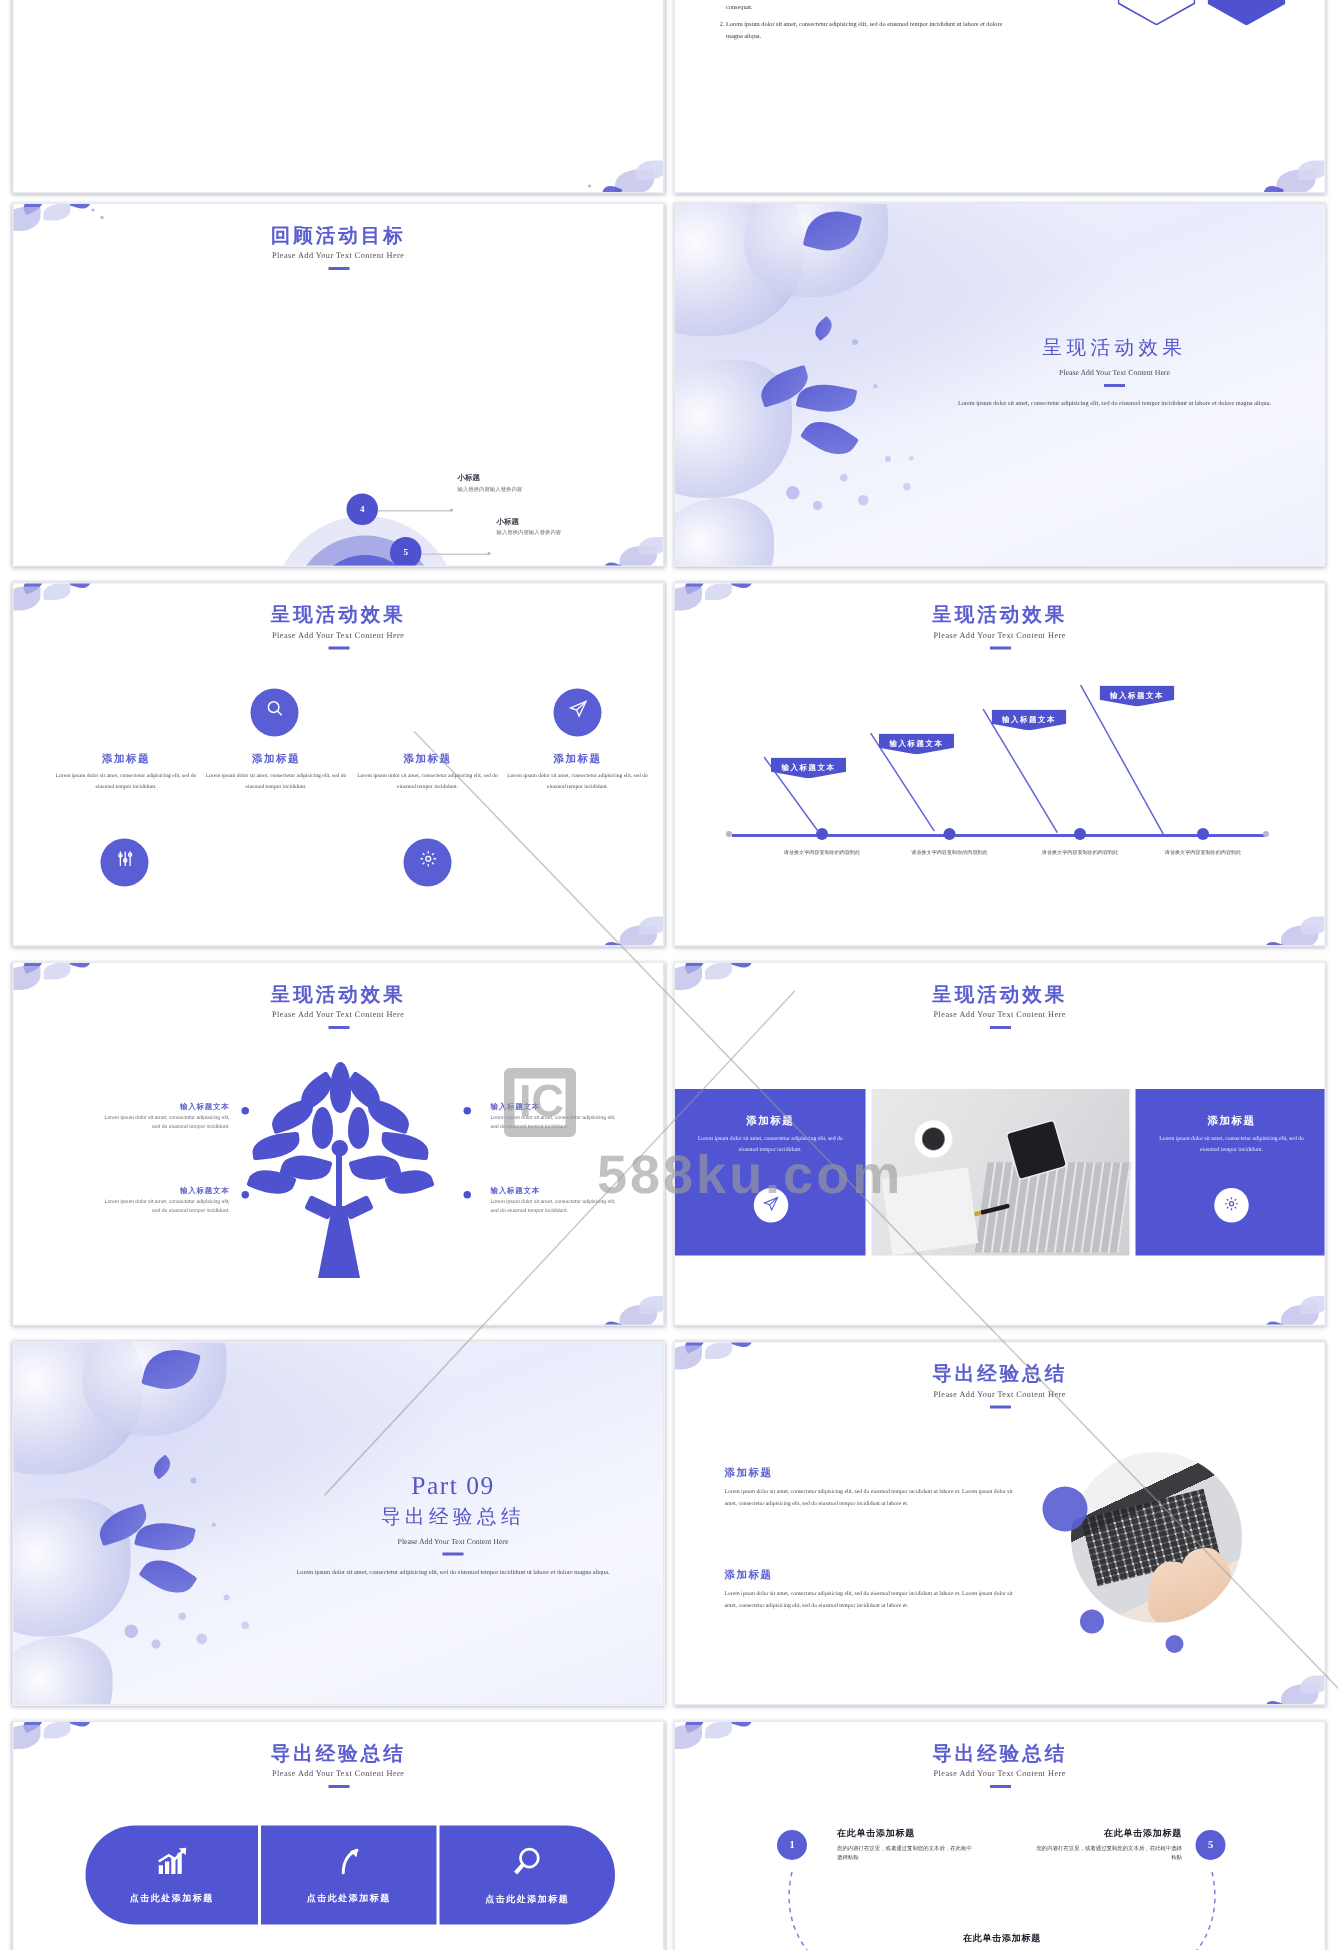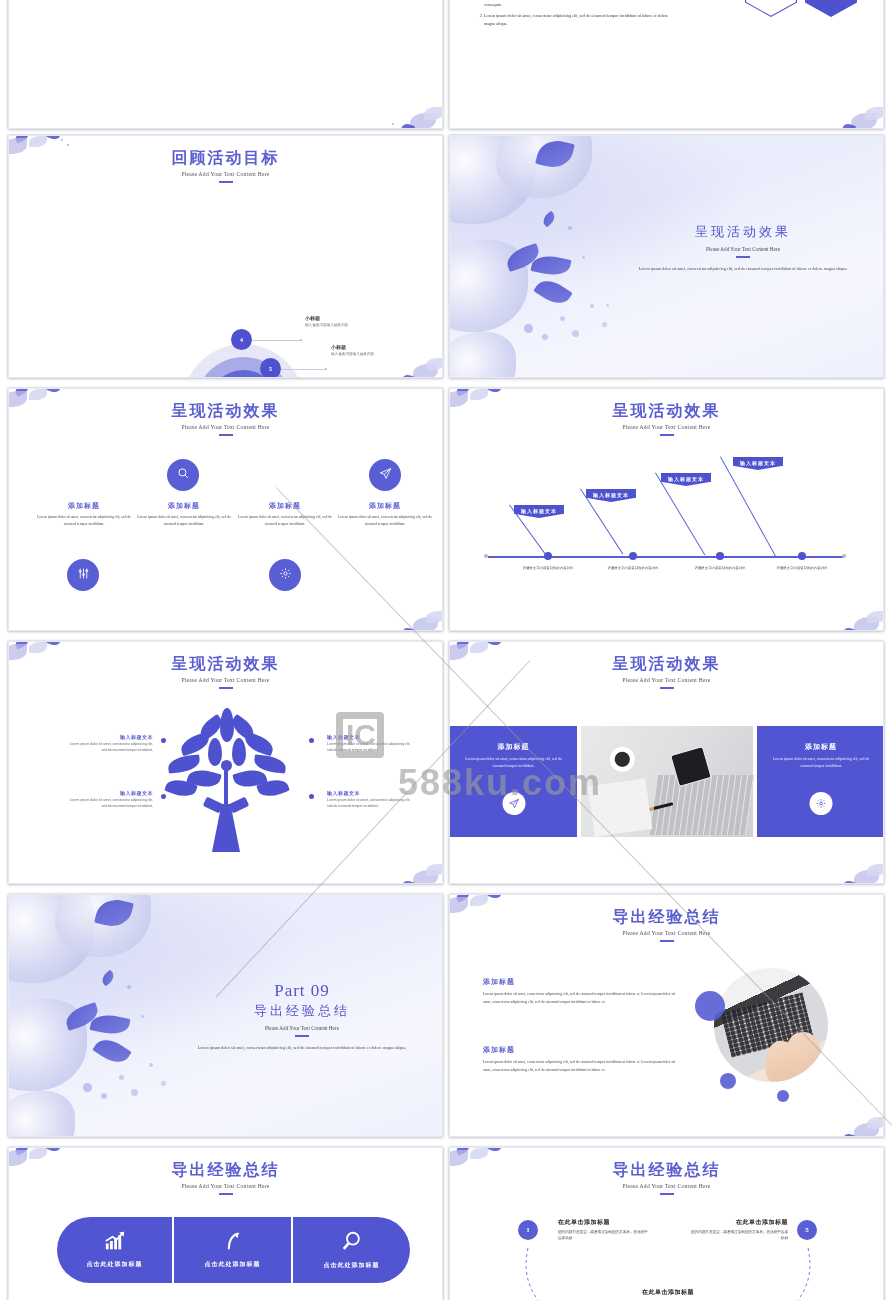--- a/index.html
+++ b/index.html
@@ -54,21 +54,21 @@
     text-align: center;
     color: #4a4a55;
     font-family: "Liberation Serif", "DejaVu Serif", serif;
     letter-spacing: .3px;
   }
   .s-rule {
     width: 14px; height: 2px; background: #5c5fd0;
     margin: 4px auto 0;
   }
 
-  .hdr-1 .s-title { font-size: 16px; }
+  .hdr-1 .s-title { font-size: 13px; }
   .hdr-1 .s-sub   { font-size: 5.5px; margin-top: 2px; }
 
   
   .num-list { margin: 0; padding-left: 14px; }
   .num-list li {
     font-size: 4.2px; line-height: 1.85; color: #3a3a46;
     font-family: "Liberation Serif", serif;
     margin-bottom: 4px;
   }
   .hexwrap { position: absolute; }

